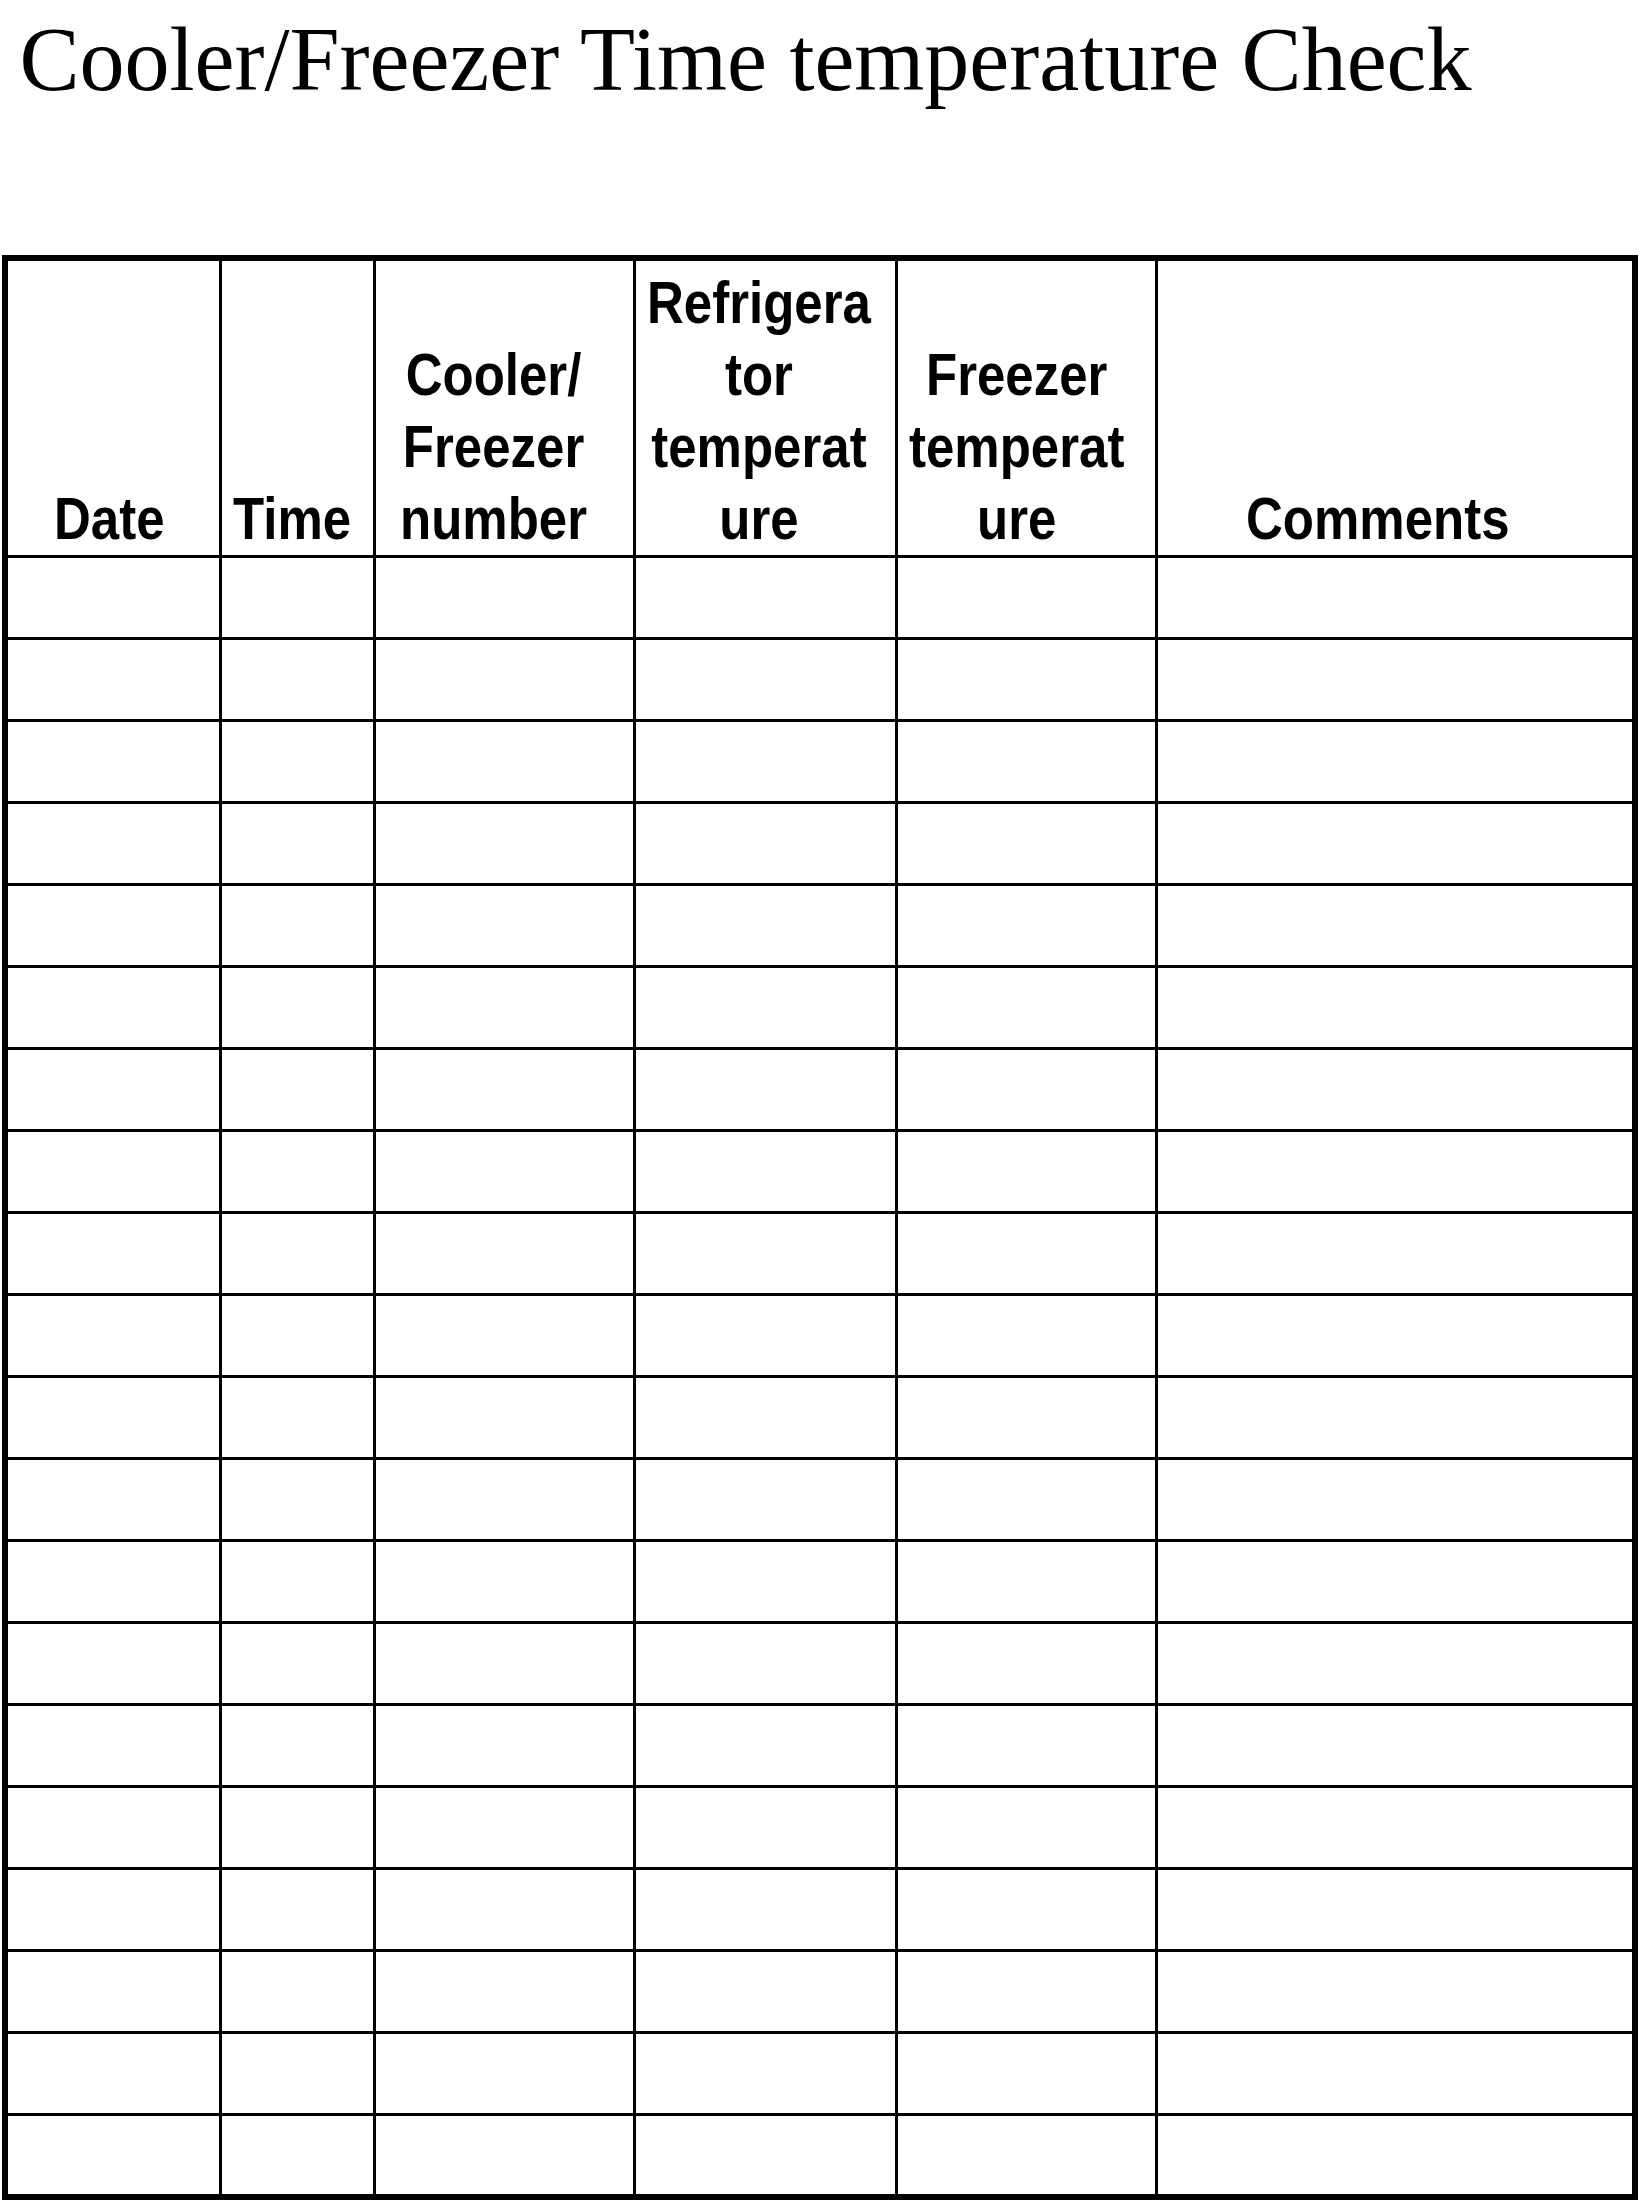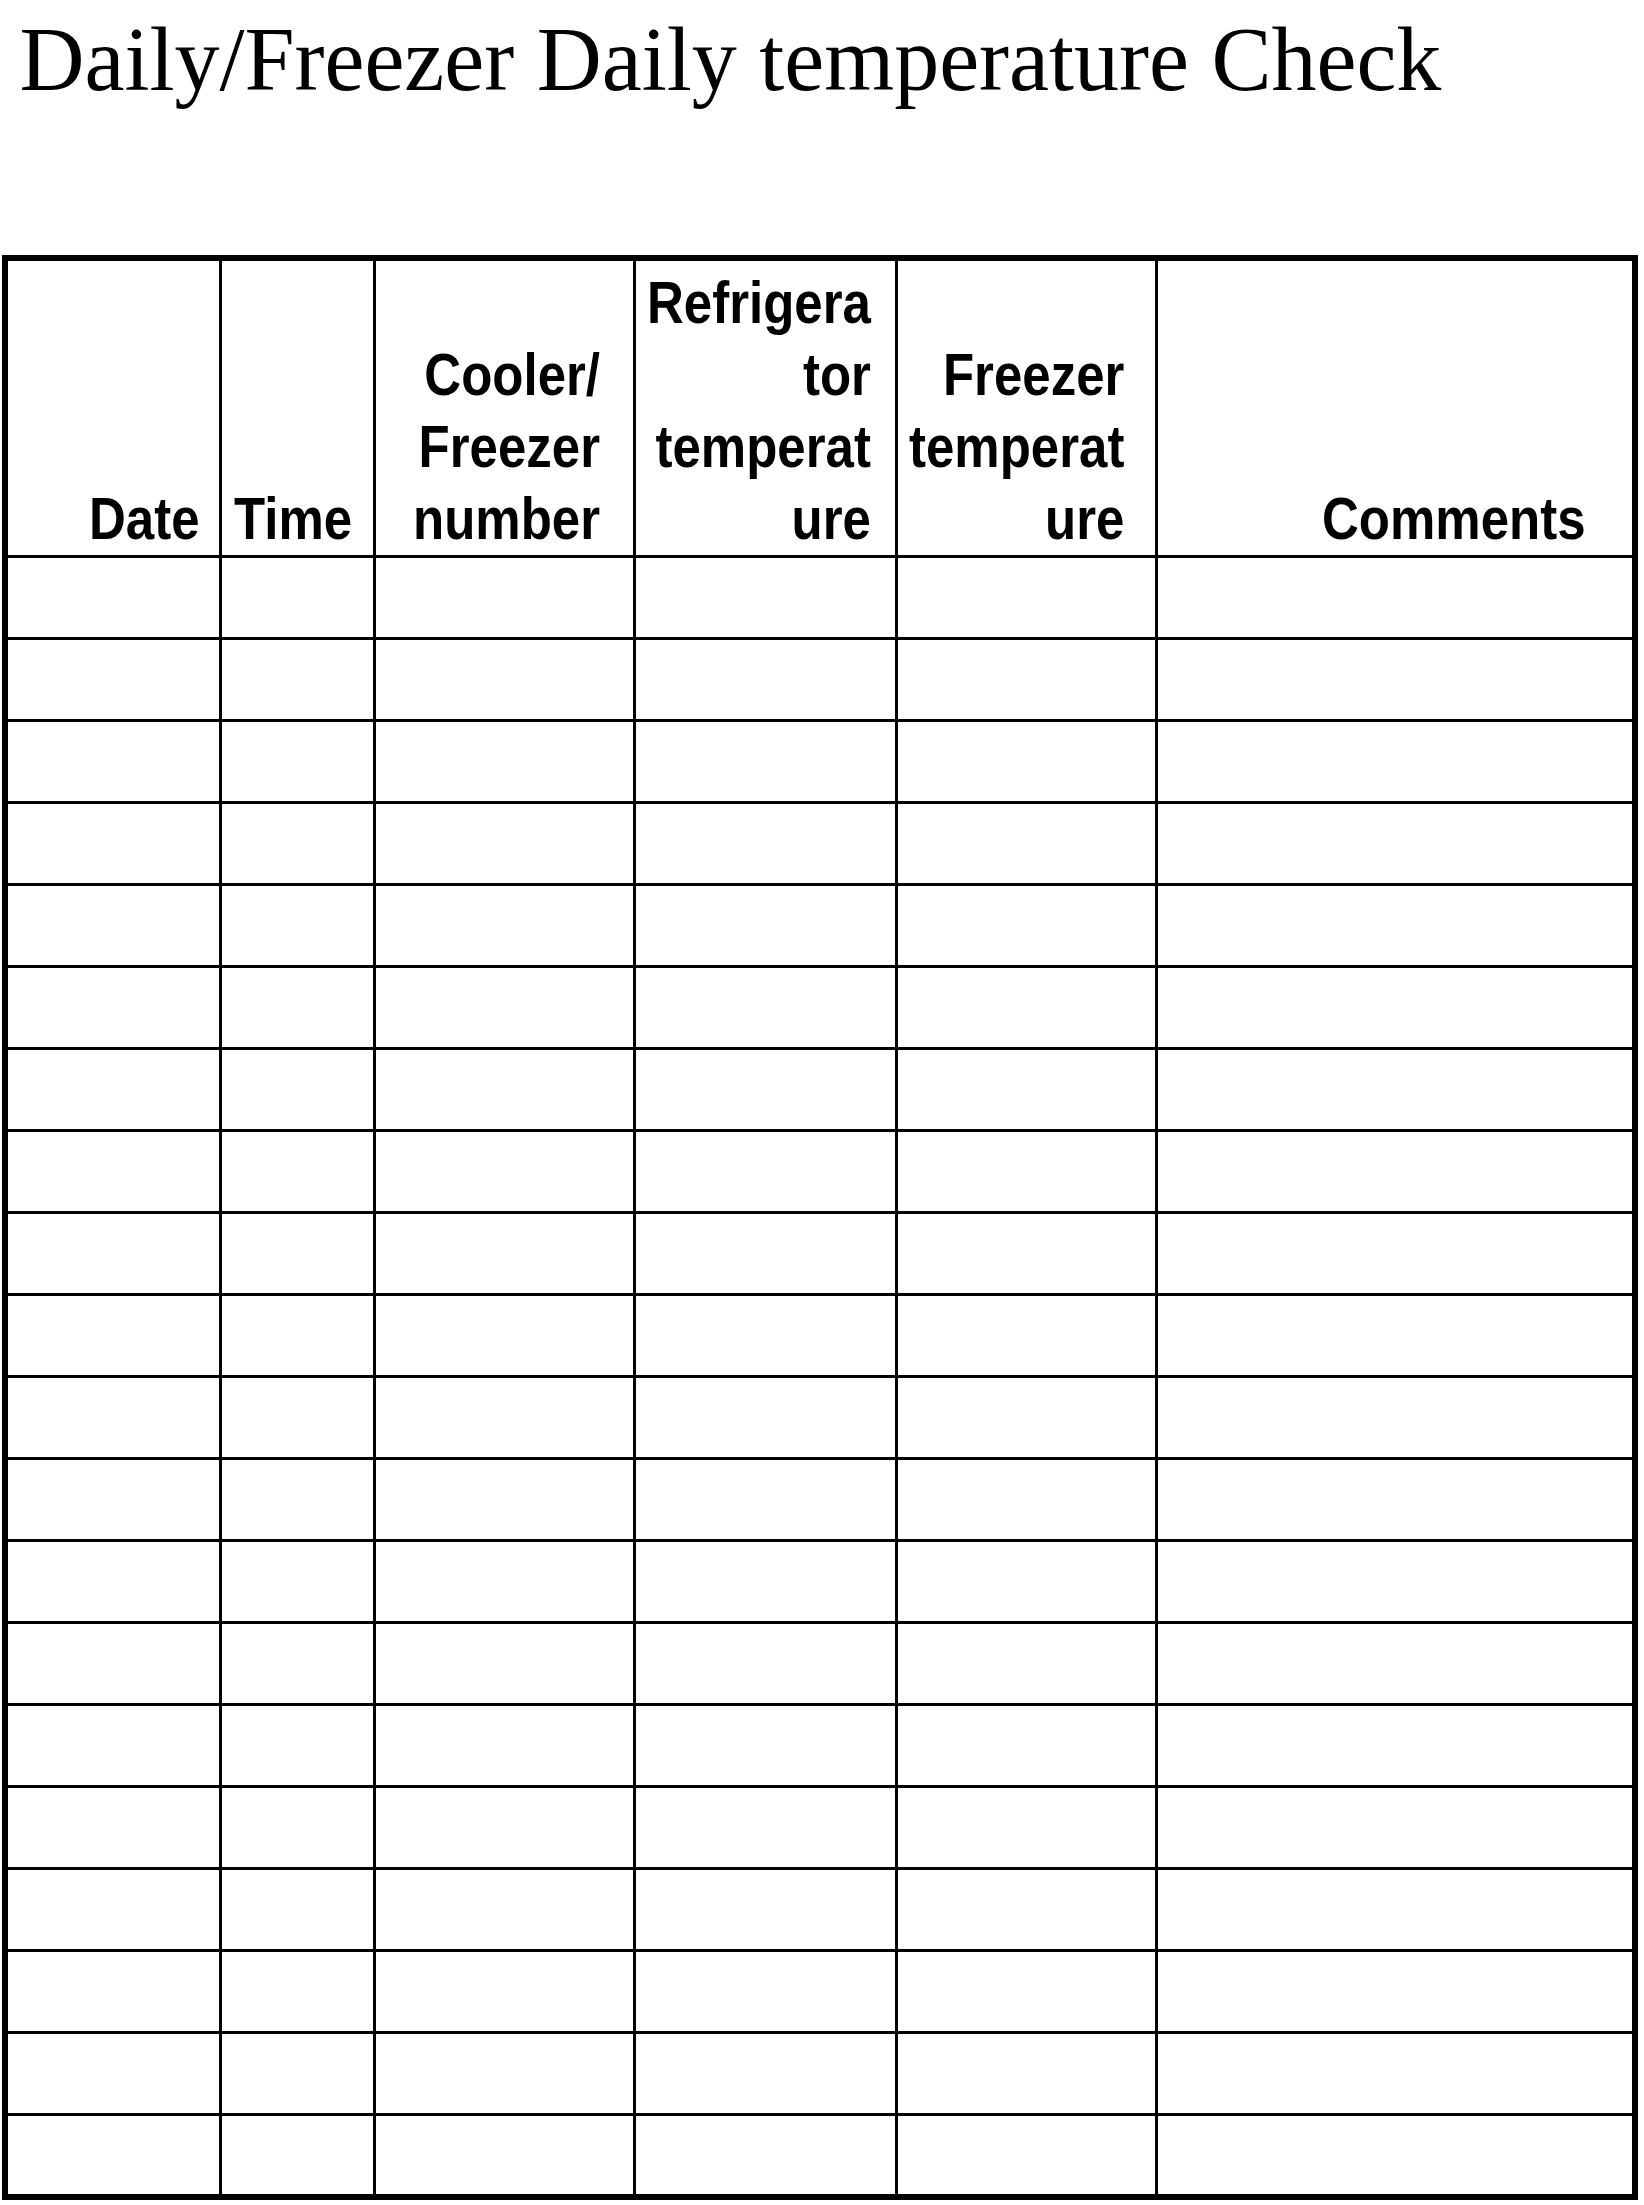--- a/index.html
+++ b/index.html
@@ -38,38 +38,38 @@
   table.log-table col.c6 { width: 479px; }
   th, td {
     border: 3.1px solid #000000;
     padding: 0;
     background: #ffffff;
   }
   thead tr { height: 292px; }
   tbody tr { height: 82px; }
   th {
     vertical-align: bottom;
-    text-align: right;
+    text-align: center;
     font-weight: 700;
     font-size: 60px;
     line-height: 1.2;
     padding: 6.2px 0 0 11px;
   }
   th .hl {
     display: inline-block;
     transform: scaleX(0.85);
     transform-origin: left bottom;
     white-space: pre-line;
   }
 </style>
 </head>
 <body>
 
 <div class="page">
-  <h1 class="title">Daily/Freezer Daily temperature Check</h1>
+  <h1 class="title">Cooler/Freezer Time temperature Check</h1>
 
   <table class="log-table">
     <colgroup>
       <col class="c1">
         <col class="c2">
         <col class="c3">
       <col class="c4">
         <col class="c5">
         <col class="c6">
     </colgroup>

